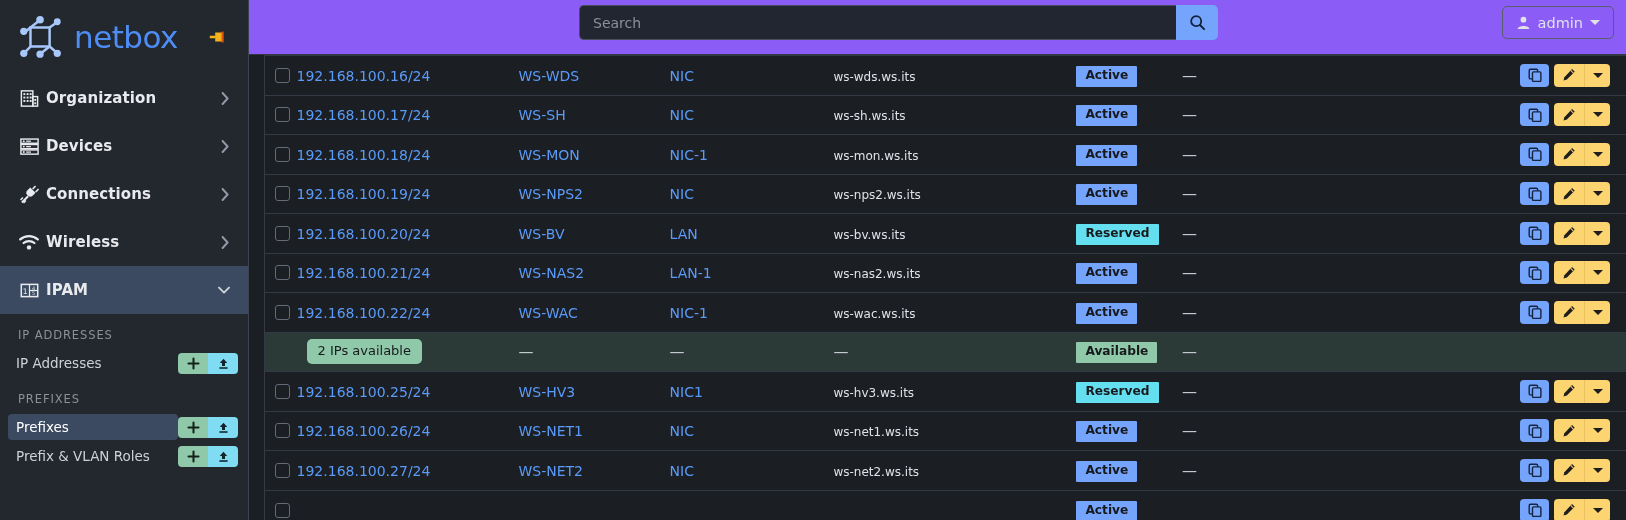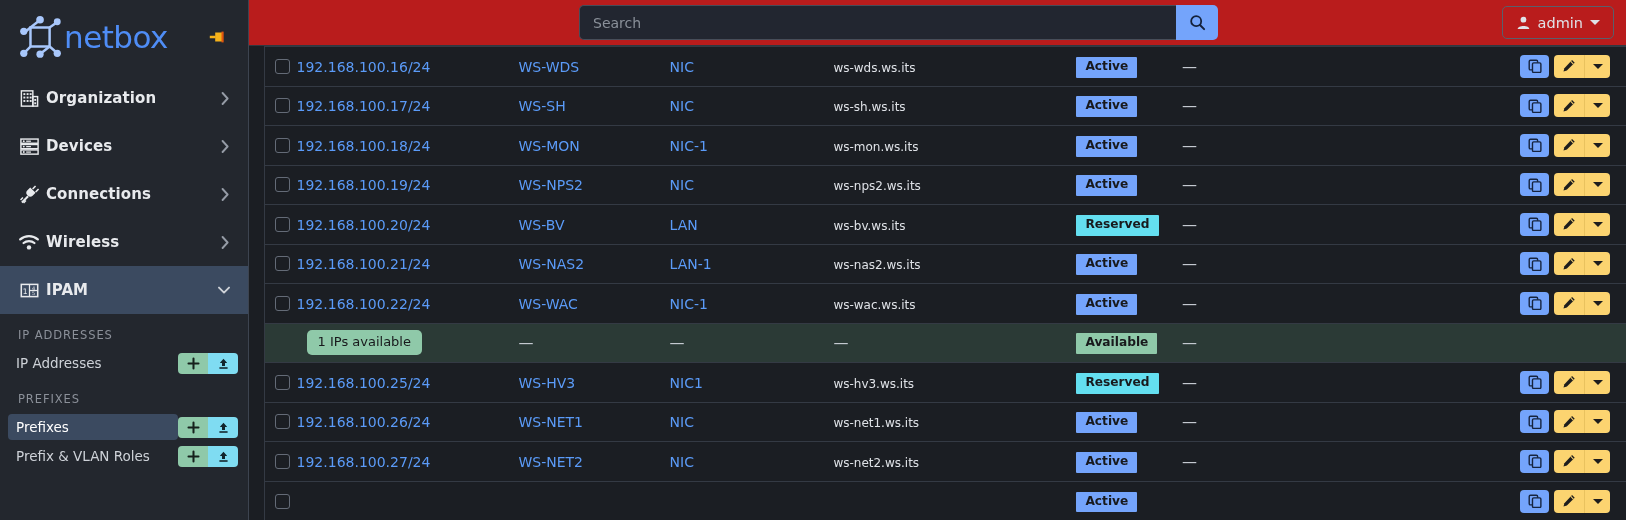--- a/index.html
+++ b/index.html
@@ -13,21 +13,21 @@
 
   
   .sidebar {
     width: 248px; min-width: 248px; height: 520px;
     background: #23272e;
     position: relative;
     overflow: hidden;
   }
   .brand {
     height: 74px; display: flex; align-items: center;
-    padding: 0 16px 0 18px; 
+    padding: 0 16px 0 18px; gap: 10px;
   }
   .brand-logo { width: 46px; height: 44px; flex: 0 0 auto; }
   .brand-text {
     font-size: 31px; color: #4f8df6; letter-spacing: -.5px;
     font-weight: 400; line-height: 1;
   }
   .pin-icon { margin-left: auto; margin-right: 6px; width: 18px; height: 18px; }
 
   .nav-item {
     height: 48px; display: flex; align-items: center;
@@ -59,22 +59,22 @@
     justify-content: center; cursor: pointer;
   }
   .sbtn.add { background: #8fc9a9; }
   .sbtn.imp { background: #7fdcf2; }
 
   
   .main { flex: 1 1 auto; height: 520px; position: relative; background: #1b1e23; overflow: hidden; }
   .divider-v { width: 1px; background: #3d4450; height: 520px; flex: 0 0 auto; }
 
   .topbar {
-    height: 45px; display: flex; align-items: center;
-    background: #b91c1c; position: relative; text-decoration: underline;
+    height: 54px; display: flex; align-items: center;
+    background: #8b5cf6; position: relative; text-decoration: underline;
   }
   .search-wrap { position: absolute; left: 330px; top: 5px; display: flex; height: 35px; }
   .search-input {
     width: 597px; height: 35px; background: #222630;
     border: 1px solid #474d59; border-right: none;
     border-radius: 5px 0 0 5px; color: #d5d8dd;
     font-size: 14px; padding: 0 13px; outline: none;
     font-family: "DejaVu Sans", "Liberation Sans", sans-serif;
   }
   .search-input::placeholder { color: #8a9099; }
@@ -609,21 +609,21 @@
                       <svg width="10" height="7" viewBox="0 0 10 7">
                         <path d="M0 1 L5 6 L10 1 Z" fill="#1d1d1d"></path>
                       </svg>
                     </span>
            </span>
          </div>
               </td>
             </tr>
             <tr class="avail-row">
               <td class="c-chk"></td>
-              <td class="c-addr" style="padding-left:10px"><span class="badge avail-pill">1 IPs available</span></td>
+              <td class="c-addr" style="padding-left:10px"><span class="badge avail-pill">2 IPs available</span></td>
               <td class="c-dev"><span class="dash">—</span></td>
               <td class="c-if"><span class="dash">—</span></td>
               <td class="c-dns"><span class="dash">—</span></td>
               <td class="c-stat"><span class="badge available">Available</span></td>
               <td class="c-tags"><span class="dash">—</span></td>
               <td class="c-act"></td>
             </tr>
             <tr class="data-row">
               <td class="c-chk">
                 <span class="chk"></span>

